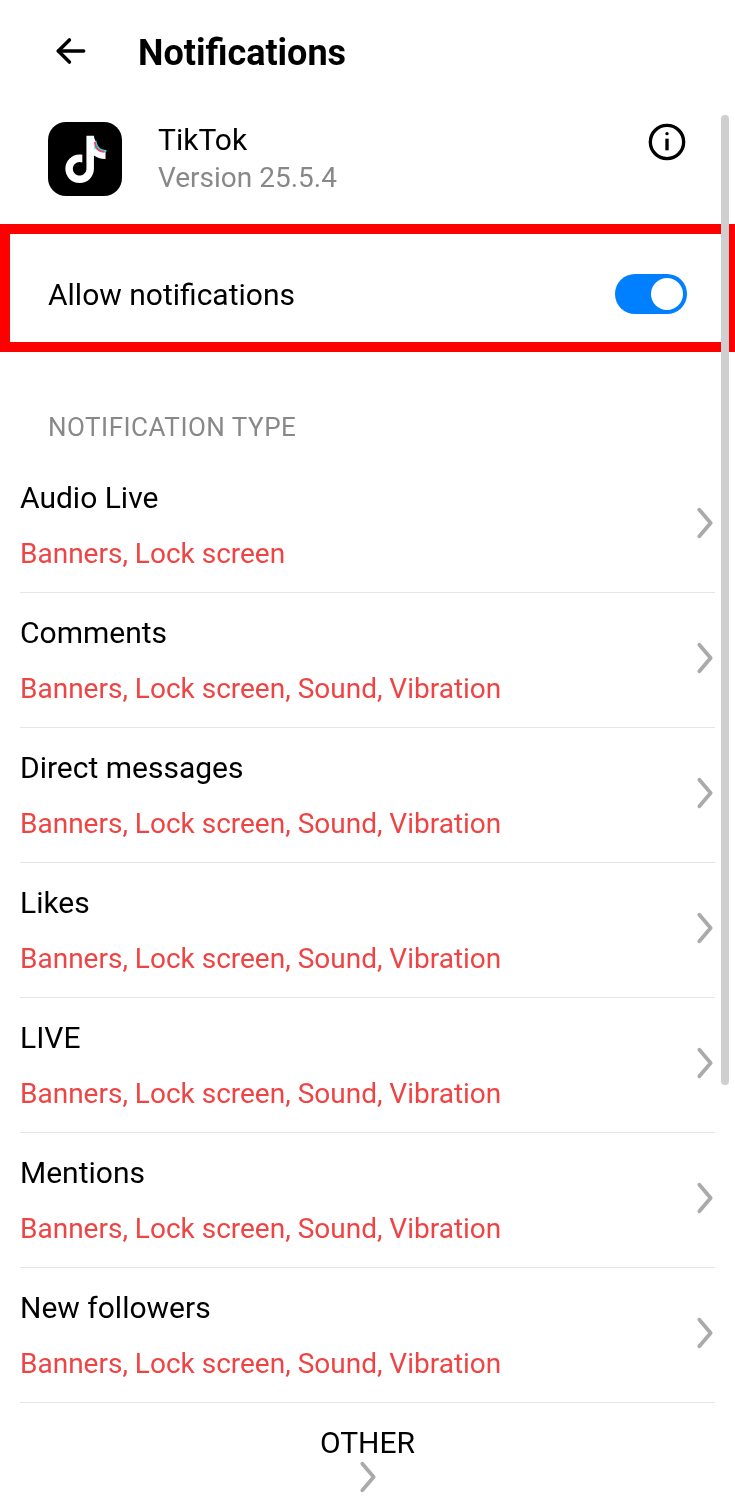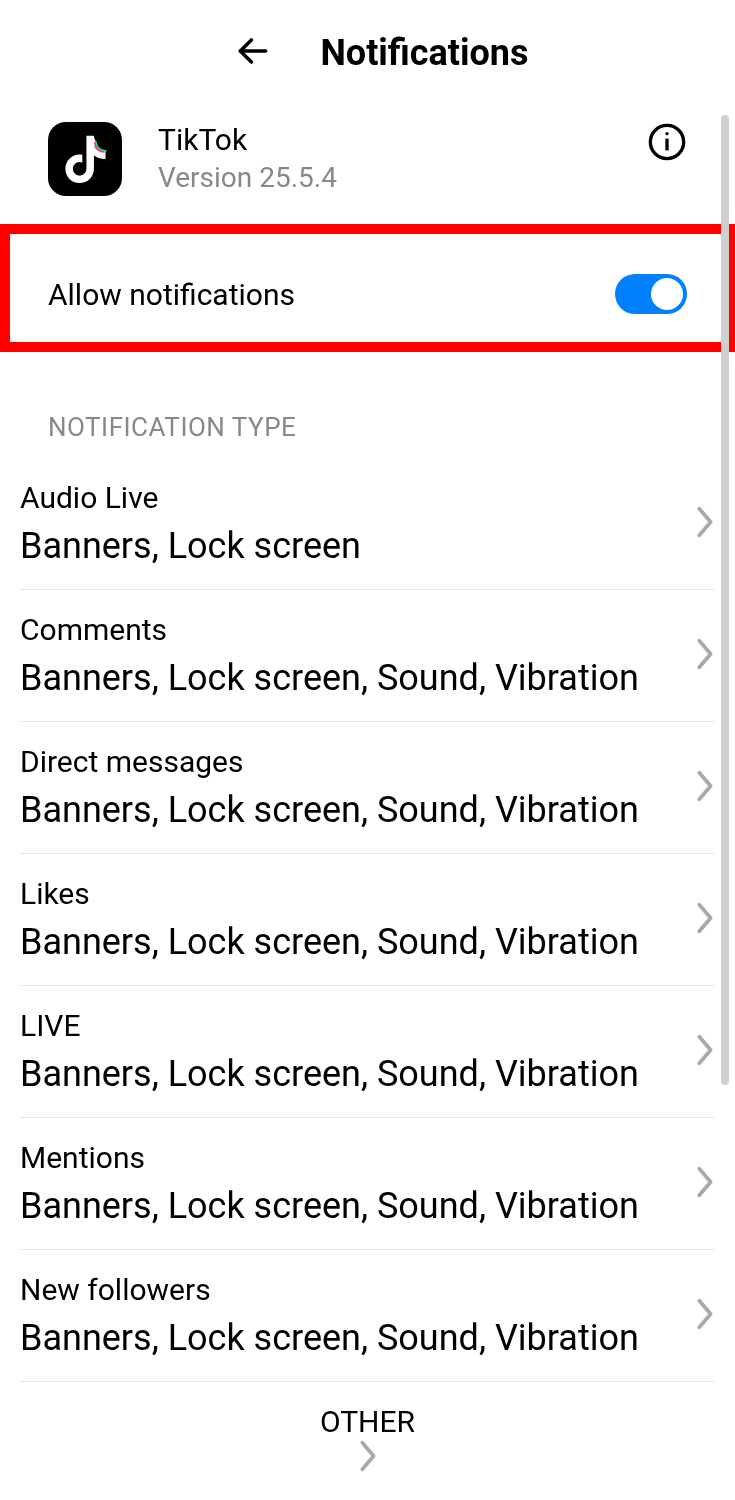--- a/index.html
+++ b/index.html
@@ -13,21 +13,20 @@
       height: 1500px;
       background: #fff;
       position: relative;
       overflow: hidden;
     }
     .header {
       display: flex;
       align-items: center;
       padding: 32px 24px 20px 52px;
       gap: 48px;
-      justify-content: center;
     }
     .back-arrow {
       cursor: pointer;
     }
     .header-title {
       font-size: 36px;
       font-weight: 700;
       color: #000;
     }
     .app-row {
@@ -112,23 +111,23 @@
       padding-top: 22px;
     }
     .item-text {
       flex: 1;
     }
     .item-title {
       font-size: 30px;
       color: #000;
     }
     .item-sub {
-      font-size: 36px;
-      color: #000000;
-      margin-top: 10px;
+      font-size: 28px;
+      color: #ef4444;
+      margin-top: 22px;
     }
     .chevron {
       flex-shrink: 0;
     }
     .scrollbar {
       position: absolute;
       right: 6px;
       top: 115px;
       width: 8px;
       height: 970px;

